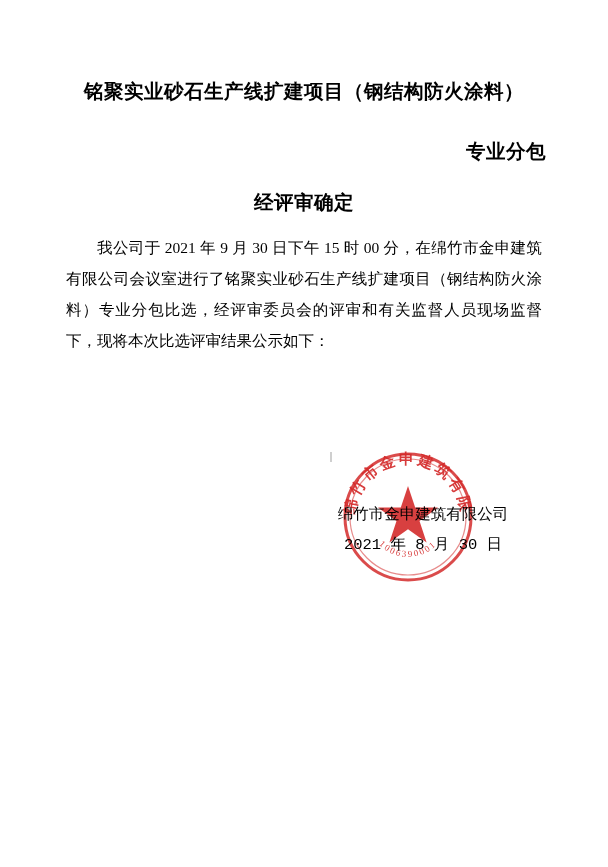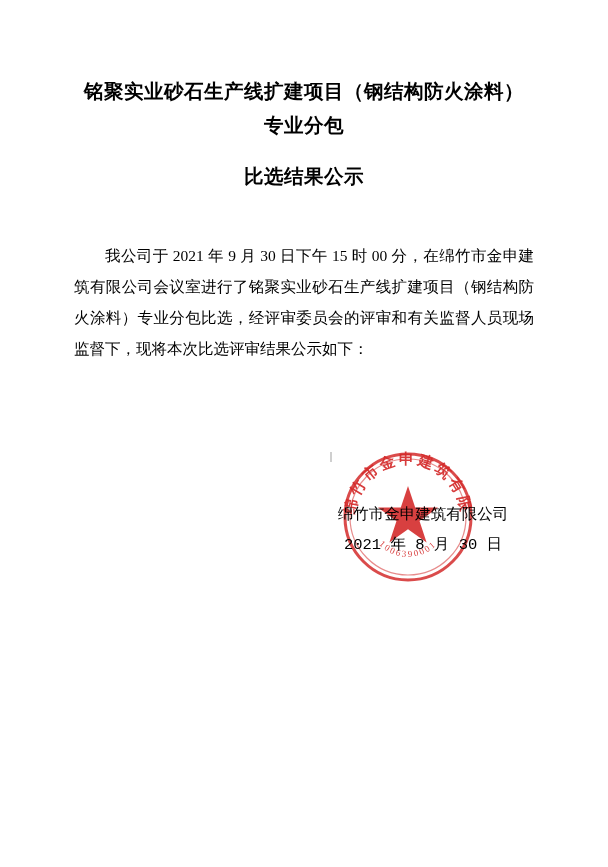--- a/index.html
+++ b/index.html
@@ -34,37 +34,38 @@
     text-align: center;
   }
   .title-line {
     font-size: 19.5px;
     font-weight: bold;
     letter-spacing: 0.5px;
     line-height: 1.25;
     white-space: nowrap;
   }
   .title-line.l2 {
-    margin-top: 10px;
+    margin-top: 36px;
+    text-align: right;
   }
   .title-line.l3 {
     margin-top: 26px;
   }
 
   .body-block {
     position: absolute;
     left: 62px;
     top: 228px;
     width: 484px;
     font-size: 15.5px;
     line-height: 31px;
     text-align: justify;
   }
   .para {
-    margin: 12px;
+    margin: 4px;
     text-indent: 2em;
   }
   .para.p2 {
     margin-top: 8px;
   }
   .blank-name {
     text-decoration: underline;
     text-underline-offset: 3px;
     padding: 0 4px;
   }
@@ -101,21 +102,21 @@
   }
 </style>
 </head>
 <body>
 
 <div id="page">
 
   <div class="title-block">
     <div class="title-line l1">铭聚实业砂石生产线扩建项目（钢结构防火涂料）</div>
     <div class="title-line l2">专业分包</div>
-    <div class="title-line l3">比选结果公示</div>
+    <div class="title-line l3">经评审确定</div>
   </div>
 
   <div class="body-block">
     <p class="para p1">我公司于 2021 年 9 月 30 日下午 15 时 00 分，在绵竹市金申建筑有限公司会议室进行了铭聚实业砂石生产线扩建项目（钢结构防火涂料）专业分包比选，经评审委员会的评审和有关监督人员现场监督下，现将本次比选评审结果公示如下：</p>
   </div>
 
   <div class="faint-mark"></div>
 
   <div class="seal">
     <svg width="150" height="150" viewBox="0 0 150 150" xmlns="http://www.w3.org/2000/svg">

